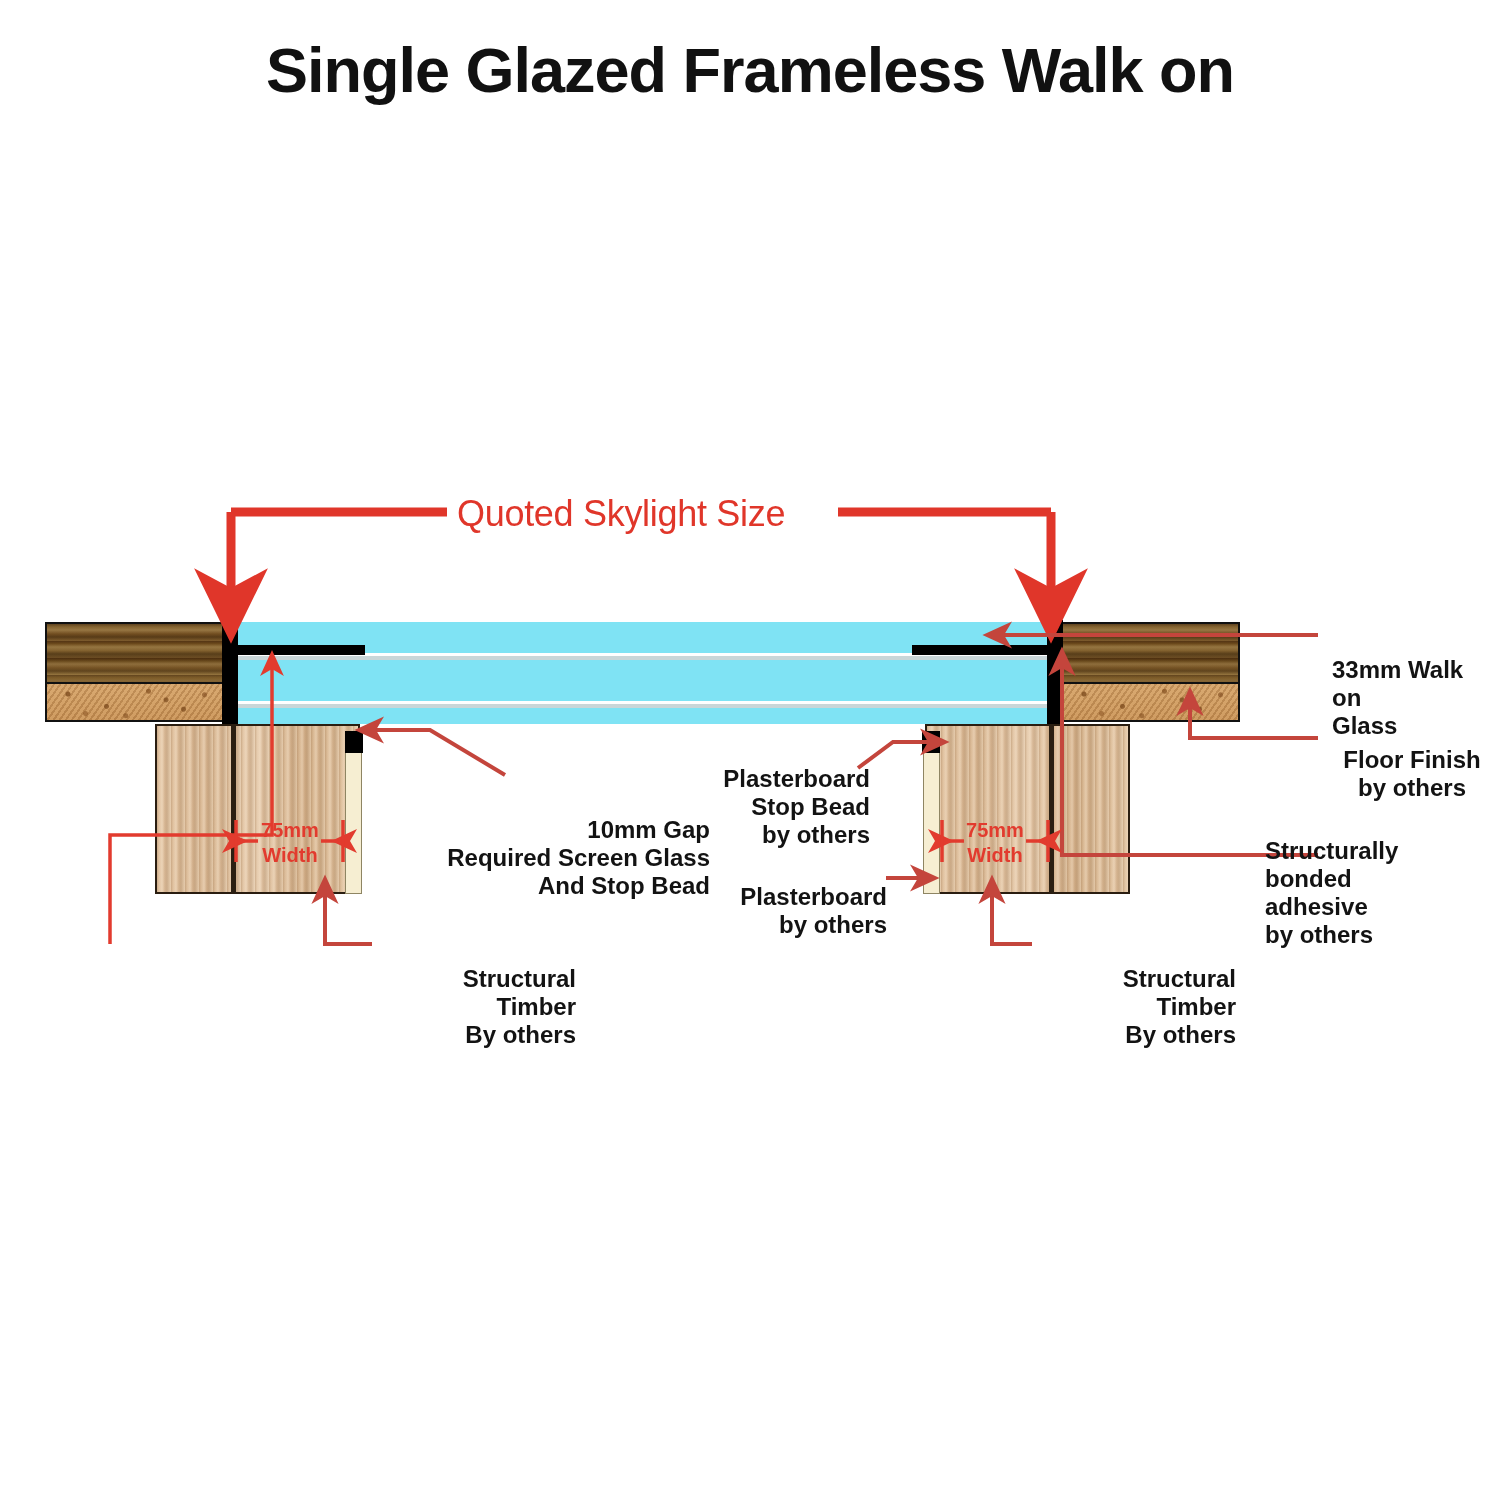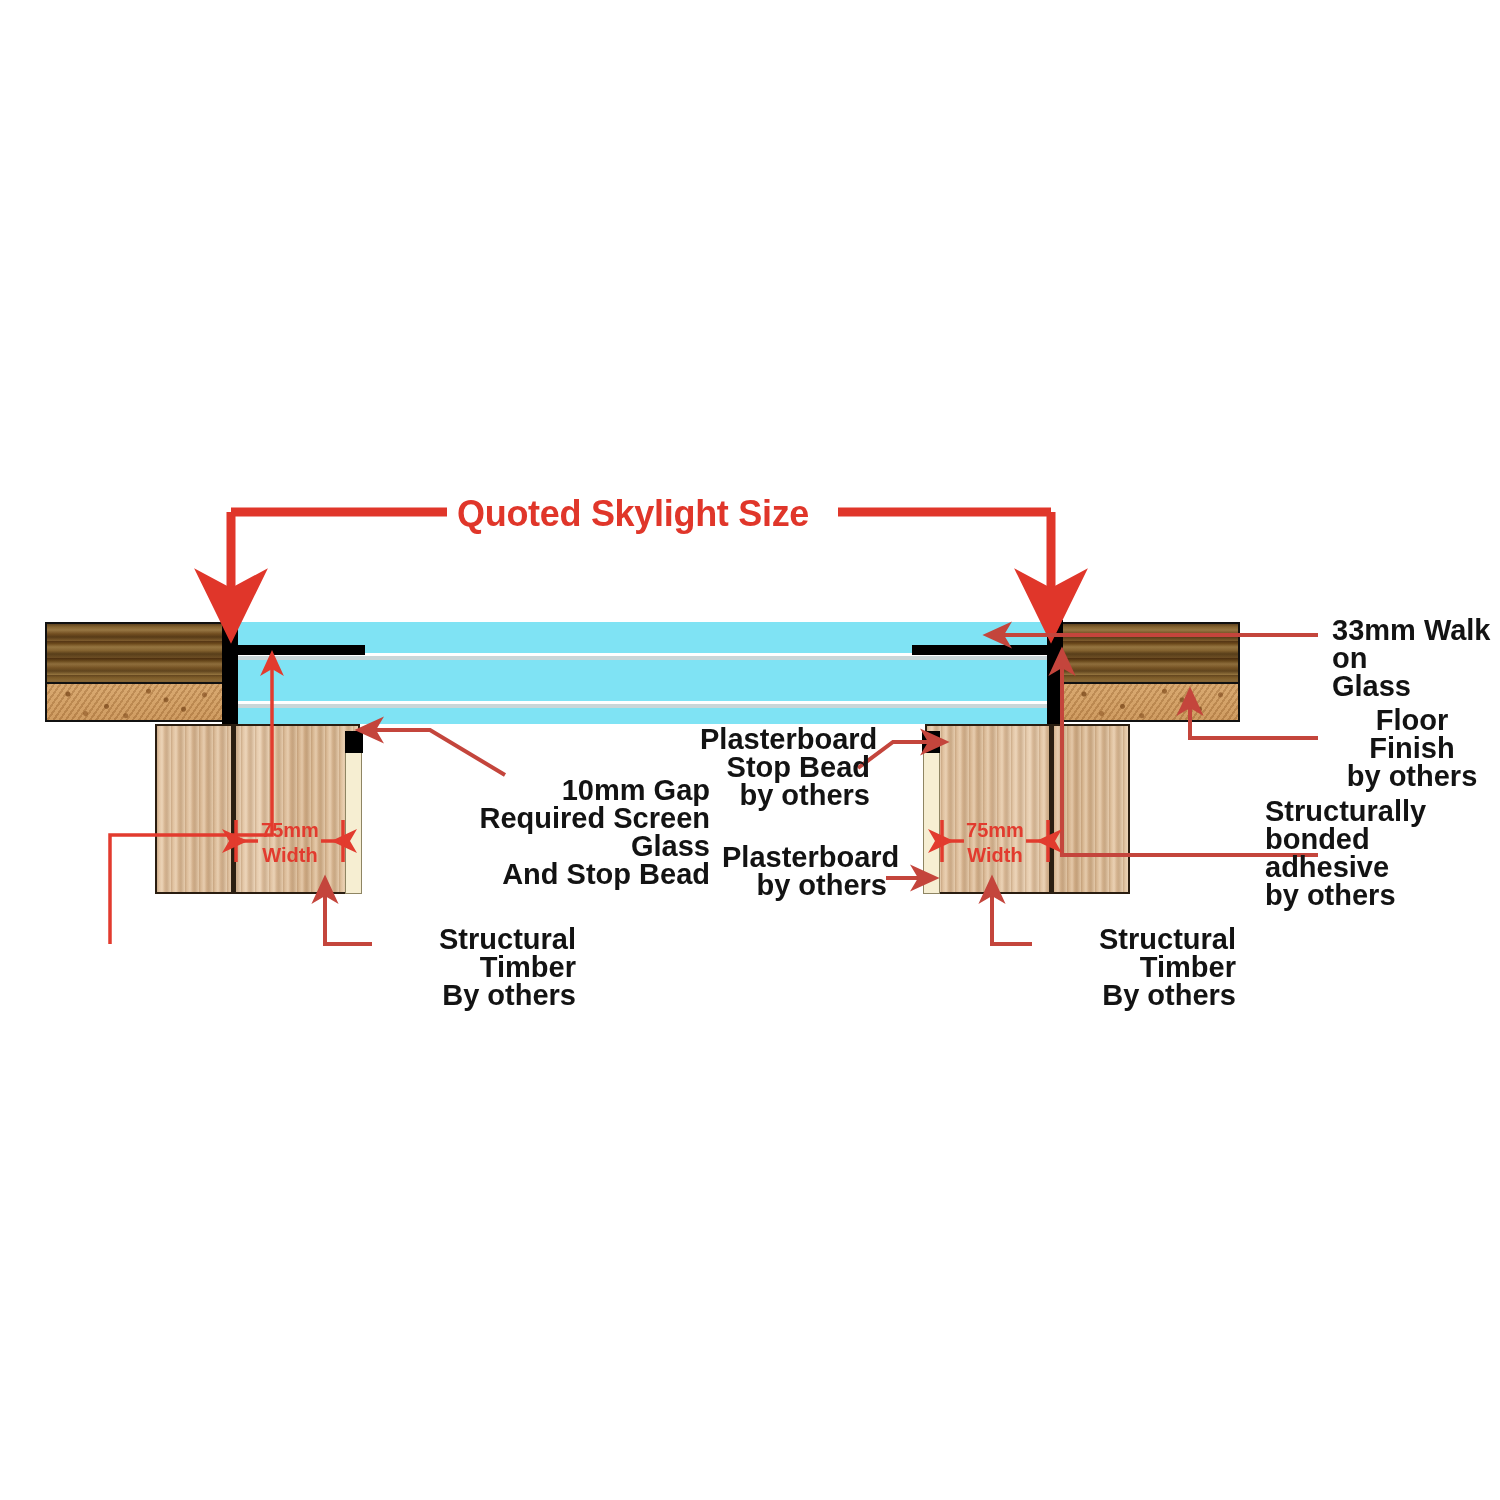--- a/index.html
+++ b/index.html
@@ -13,32 +13,32 @@
   
   .title{
     position:absolute;left:0;top:34px;width:1500px;
     text-align:center;font-size:63px;font-weight:700;
     letter-spacing:-1px;color:#111111;white-space:nowrap;
   }
 
   
   .lbl{
     position:absolute;color:#131313;font-weight:700;
-    font-size:29px;line-height:28px;white-space:pre-line;
+    font-size:24px;line-height:28px;white-space:pre-line;margin-top:40px;
   }
   .lbl.c{text-align:right;}
   .lbl.l{text-align:left;}
 
   .redlbl{
     position:absolute;color:#E23B2E;font-weight:700;
     font-size:20px;line-height:25px;text-align:center;white-space:pre-line;
   }
 
   .quoted-title{
-    position:absolute;color:#E0362A;font-weight:700;
+    position:absolute;color:#E0362A;font-weight:400;
     font-size:36px;letter-spacing:-.3px;white-space:nowrap;
     background:#fff;padding:0 10px;
   }
 
   
   .box{position:absolute;box-sizing:border-box;}
 
   
   .floorwood{
     background:
@@ -79,20 +79,21 @@
   .hairline{background:#ffffff;}
 
   
   #leaders{position:absolute;left:0;top:0;width:1500px;height:1500px;pointer-events:none;}
 </style>
 </head>
 <body>
 
 <div id="stage">
 
+  <div class="title">Single Glazed Frameless Walk on</div>
 
   <div class="box floorwood" style="left:45px;top:622px;width:177px;height:62px;border:2px solid #111;border-right:none;"></div>
   <div class="box cork" style="left:45px;top:684px;width:177px;height:38px;border:2px solid #111;border-right:none;border-top:none;"></div>
 
   <div class="box floorwood" style="left:1063px;top:622px;width:177px;height:62px;border:2px solid #111;border-left:none;"></div>
   <div class="box cork" style="left:1063px;top:684px;width:177px;height:38px;border:2px solid #111;border-left:none;border-top:none;"></div>
 
   <div class="box black" style="left:222px;top:620px;width:16px;height:104px;"></div>
   <div class="box black" style="left:1047px;top:620px;width:16px;height:104px;"></div>
 

